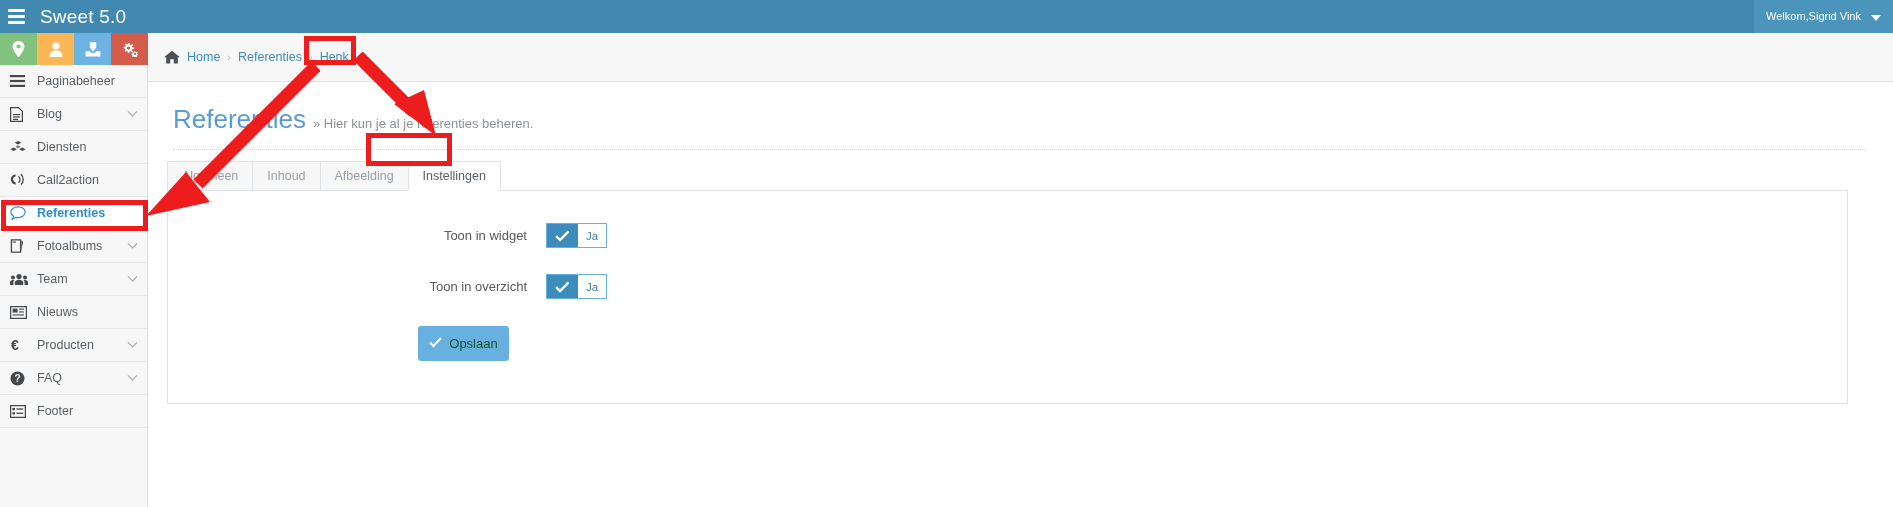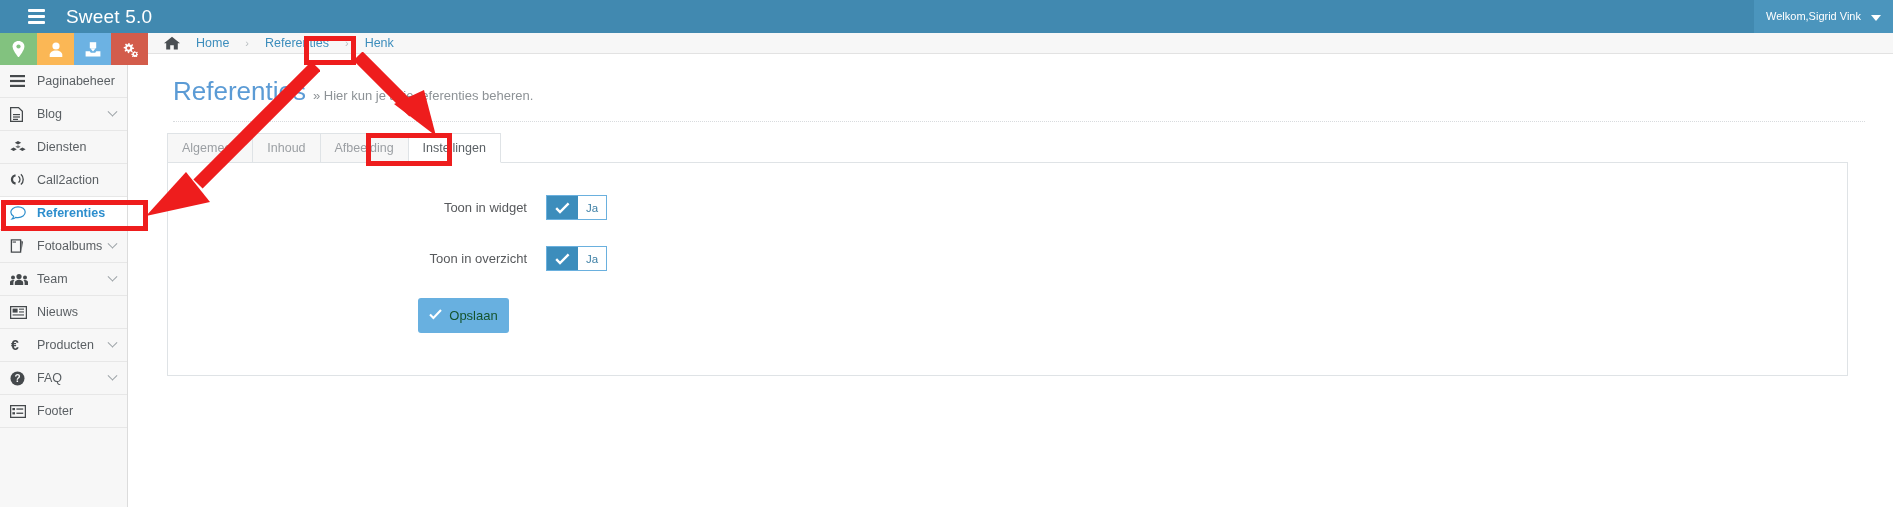--- a/index.html
+++ b/index.html
@@ -13,22 +13,22 @@
   }
 
   
   #topbar {
     position: absolute; top: 0; left: 0;
     width: 1893px; height: 33px;
     background: #4189b0;
     display: flex; align-items: center;
   }
   #brand {
-    display: flex; align-items: center; gap: 21px;
-    padding-left: 28px;
+    display: flex; align-items: center; gap: 15px;
+    padding-left: 8px;
     color: #ffffff;
     font-size: 19px;
     height: 33px;
   }
   #brand .logo-glyph {
     display: inline-block;
     width: 17px; height: 15px;
     position: relative;
   }
   #brand .logo-glyph i {
@@ -59,21 +59,21 @@
     width: 0; height: 0;
     border-left: 5px solid transparent;
     border-right: 5px solid transparent;
     border-top: 6px solid #ffffff;
     margin-top: 2px;
   }
 
   
   #sidebar {
     position: absolute; top: 33px; left: 0;
-    width: 128px; height: 474px;
+    width: 148px; height: 474px;
     background: #f7f7f7;
     border-right: 1px solid #dcdcdc;
   }
   #quick-actions { display: flex; height: 32px; width: 148px; }
   #quick-actions .qa {
     flex: 1 1 0;
     display: flex; align-items: center; justify-content: center;
     color: #ffffff;
     cursor: pointer;
   }
@@ -108,26 +108,26 @@
   .nav-item.active .nav-label { color: #2d8ecd; font-weight: bold; }
   .nav-item.active .nav-ico { color: #2d8ecd; }
 
   
   #main {
     position: absolute; top: 33px; left: 148px;
     width: 1745px; height: 474px;
     background: #ffffff;
   }
   #breadcrumb-bar {
-    height: 21px;
+    height: 49px;
     background: #f7f7f7;
     border-bottom: 1px solid #e2e2e2;
     display: flex; align-items: center;
     padding-left: 16px;
-    gap: 16px;
+    gap: 7px;
     font-size: 12.5px;
   }
   #breadcrumb-bar .home-ico { color: #4a4f53; display:flex; align-items:center; }
   #breadcrumb-bar a { color: #3c8dbc; text-decoration: none; cursor: pointer; }
   #breadcrumb-bar .sep { color: #b8bdc0; font-size: 11px; }
   #breadcrumb-bar .crumb-current { color: #3c8dbc; cursor: pointer; }
 
   #page-head {
     position: relative;
     padding: 22px 28px 0 25px;

